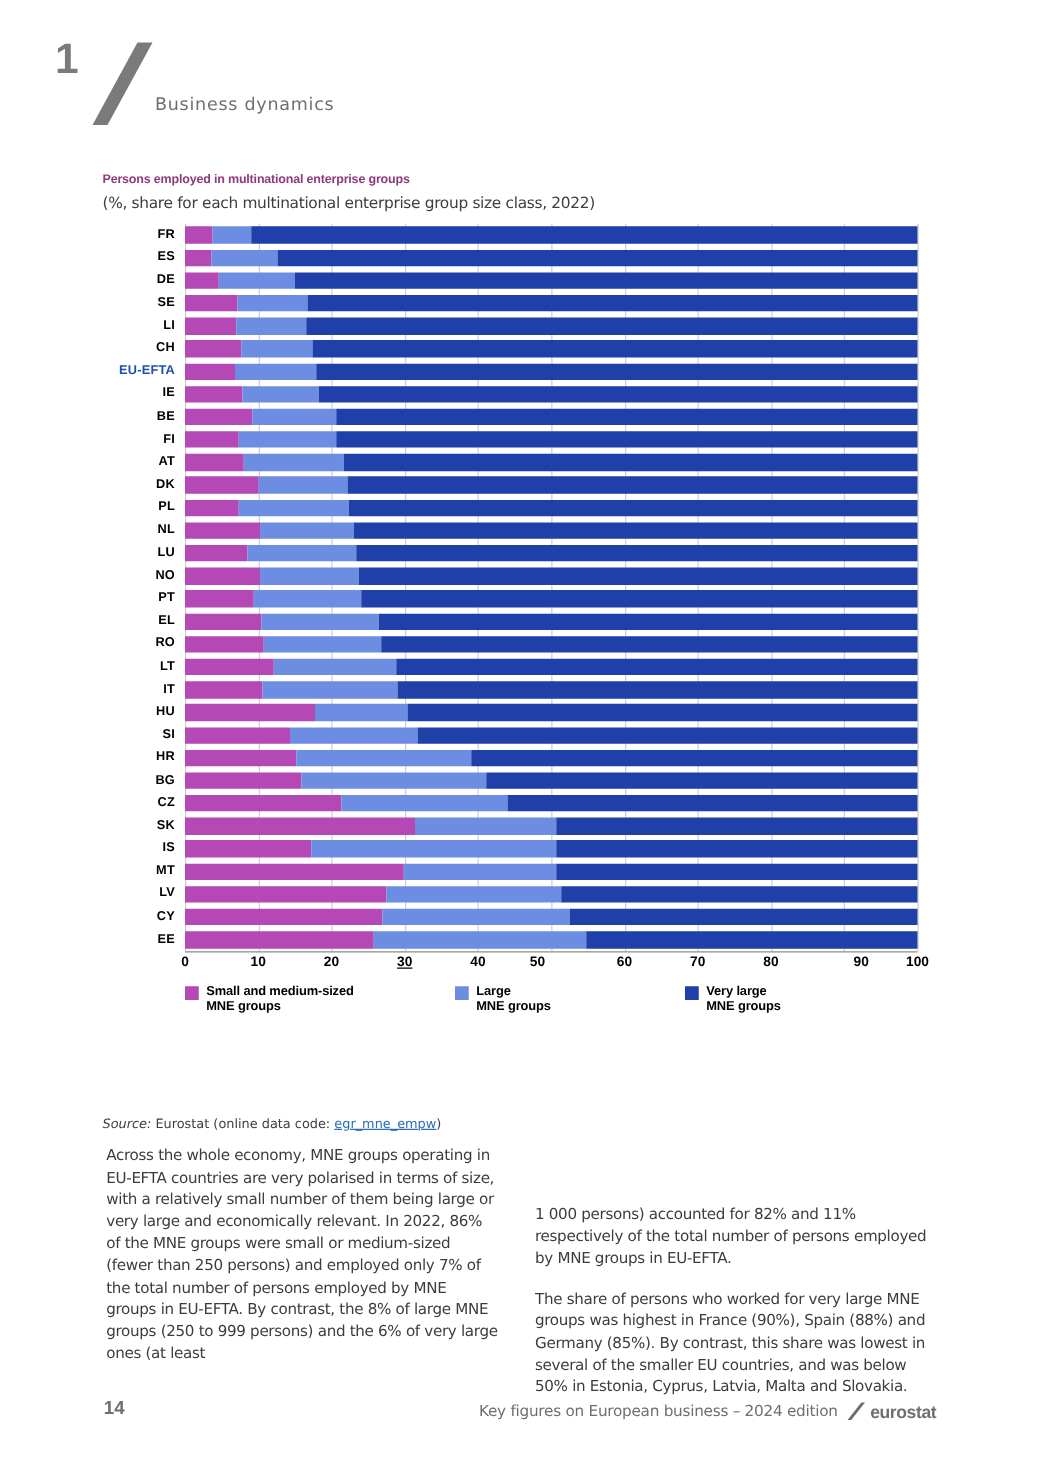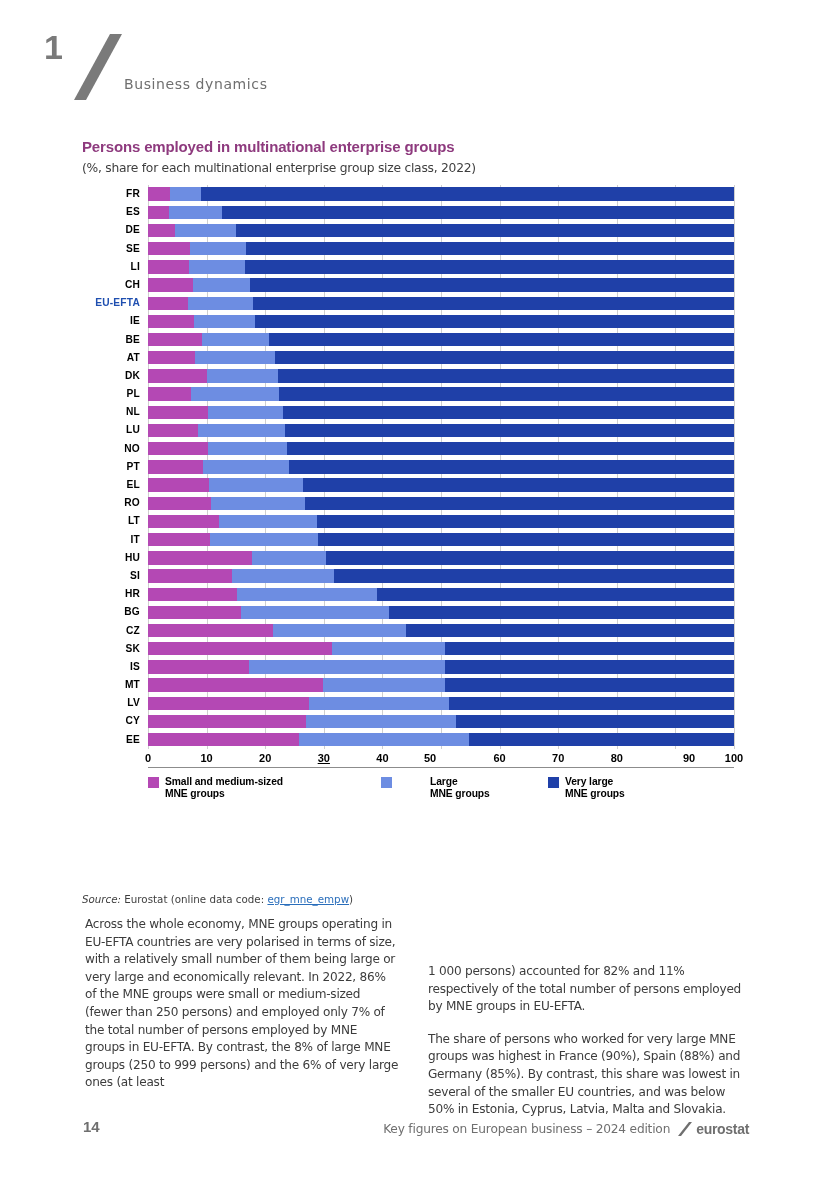--- a/index.html
+++ b/index.html
@@ -28,21 +28,21 @@
   .chapter-slash svg{display:block;}
   .chapter-title{
     position:absolute;left:80px;top:48px;
     font-size:14px;color:#6f6f6f;letter-spacing:.6px;
     font-family:"DejaVu Sans", sans-serif;
   }
 
   
   .figure{position:absolute;left:82px;top:138px;width:668px;}
   .fig-title{
-    font-size:15px;font-weight:bold;color:#8e3a7e;
+    font-size:10px;font-weight:bold;color:#8e3a7e;
     font-family:"Liberation Sans", sans-serif;
     letter-spacing:-0.15px;
     margin:0 0 6px 0;
   }
   .fig-subtitle{
     font-size:12.3px;color:#3e3e3e;margin:0 0 10px 0;
     font-family:"DejaVu Sans", sans-serif;
     letter-spacing:-0.25px;
   }
 
@@ -253,20 +253,28 @@
           </div>
           <div class="row">
             <div class="row-label">BE</div>
             <div class="bar">
               <div class="seg seg-sme" title="BE sme: 9.2%" style="width: 53.912px;"></div>
               <div class="seg seg-large" title="BE large: 11.4%" style="width: 66.804px;"></div>
               <div class="seg seg-vlarge" title="BE vlarge: 79.4%" style="width: 465.284px;"></div>
             </div>
           </div>
           <div class="row">
+            <div class="row-label">FI</div>
+            <div class="bar">
+              <div class="seg seg-sme" title="FI sme: 7.4%" style="width: 43.364px;"></div>
+              <div class="seg seg-large" title="FI large: 13.2%" style="width: 77.352px;"></div>
+              <div class="seg seg-vlarge" title="FI vlarge: 79.4%" style="width: 465.284px;"></div>
+            </div>
+          </div>
+          <div class="row">
             <div class="row-label">AT</div>
             <div class="bar">
               <div class="seg seg-sme" title="AT sme: 8%" style="width: 46.88px;"></div>
               <div class="seg seg-large" title="AT large: 13.6%" style="width: 79.696px;"></div>
               <div class="seg seg-vlarge" title="AT vlarge: 78.4%" style="width: 459.424px;"></div>
             </div>
           </div>
           <div class="row">
             <div class="row-label">DK</div>
             <div class="bar">
@@ -452,21 +460,21 @@
         <div class="tick" style="left: 541px;">90</div>
         <div class="tick" style="left: 586px;">100</div>
       </div>
 
     <div class="legend" id="chart-legend">
         <div class="legend-item" style="left: 0px;">
           <span class="legend-swatch" style="background: rgb(180, 72, 180);"></span>
           <span class="legend-text">Small and medium-sized
 MNE groups</span>
         </div>
-        <div class="legend-item" style="left: 233px; gap: 32px;">
+        <div class="legend-item" style="left: 216px;">
           <span class="legend-swatch" style="background: rgb(109, 141, 226);"></span>
           <span class="legend-text">Large
 MNE groups</span>
         </div>
         <div class="legend-item" style="left: 400px;">
           <span class="legend-swatch" style="background: rgb(31, 64, 168);"></span>
           <span class="legend-text">Very large
 MNE groups</span>
         </div>
       </div>

